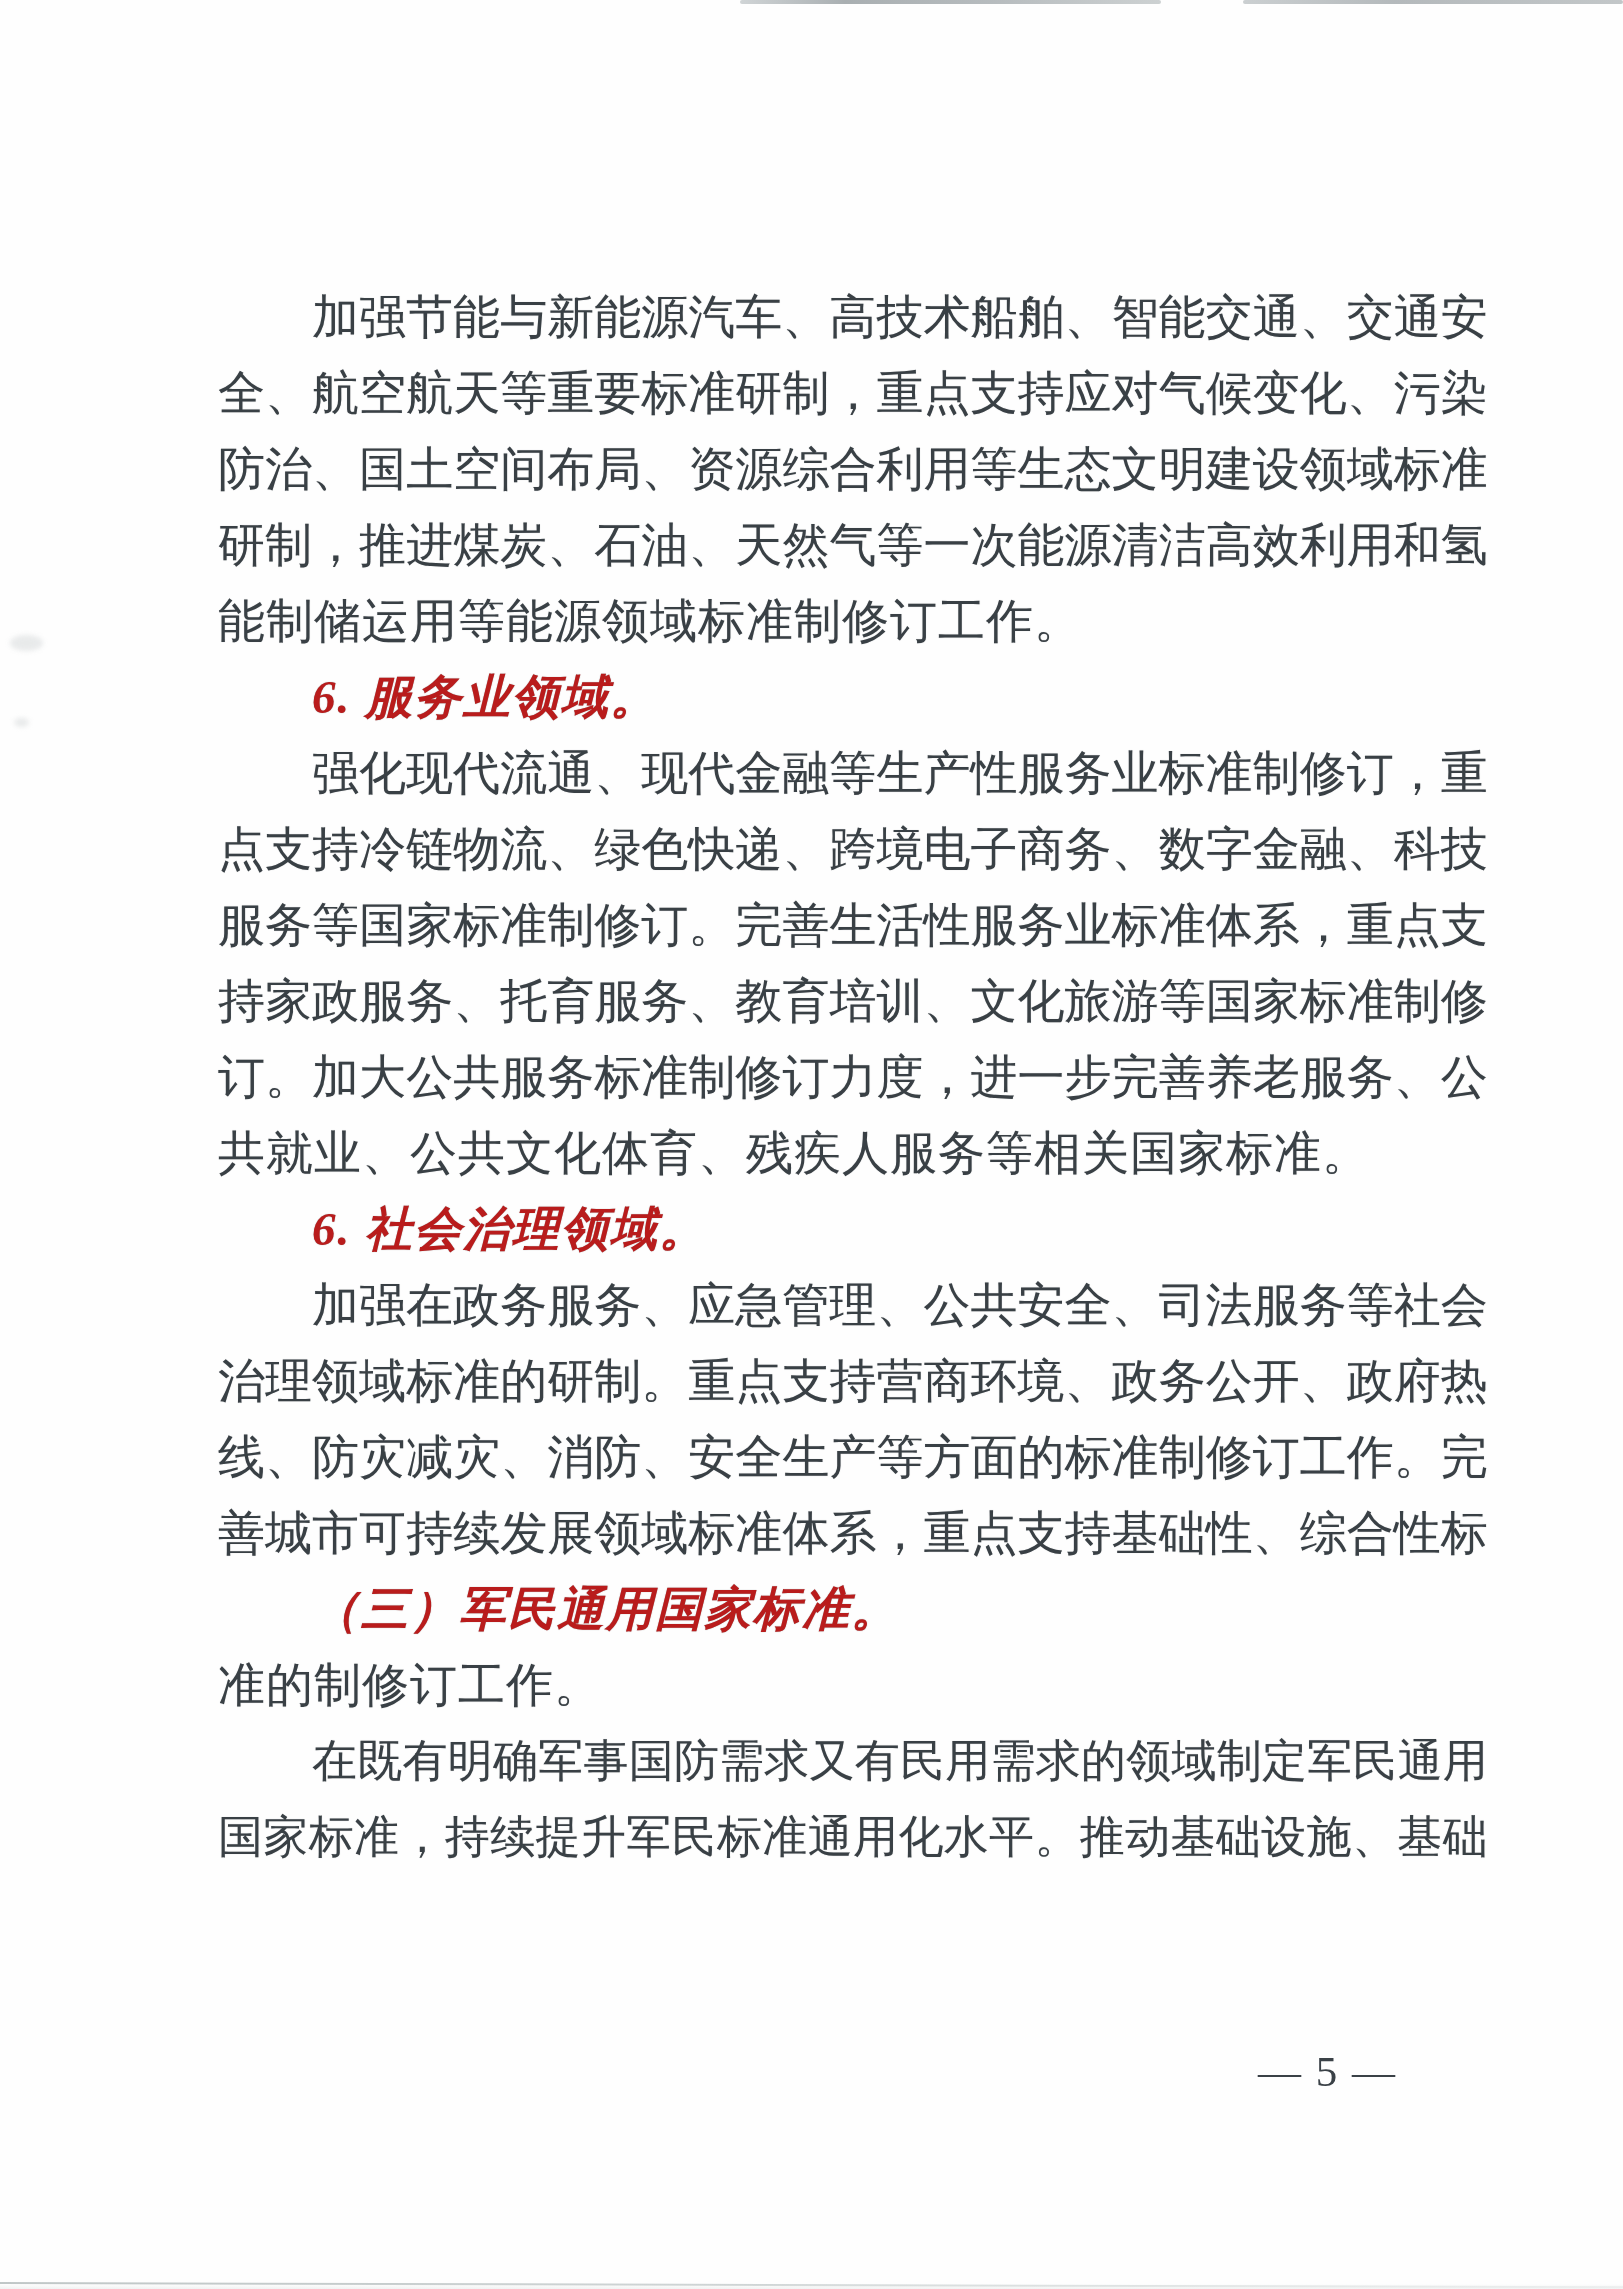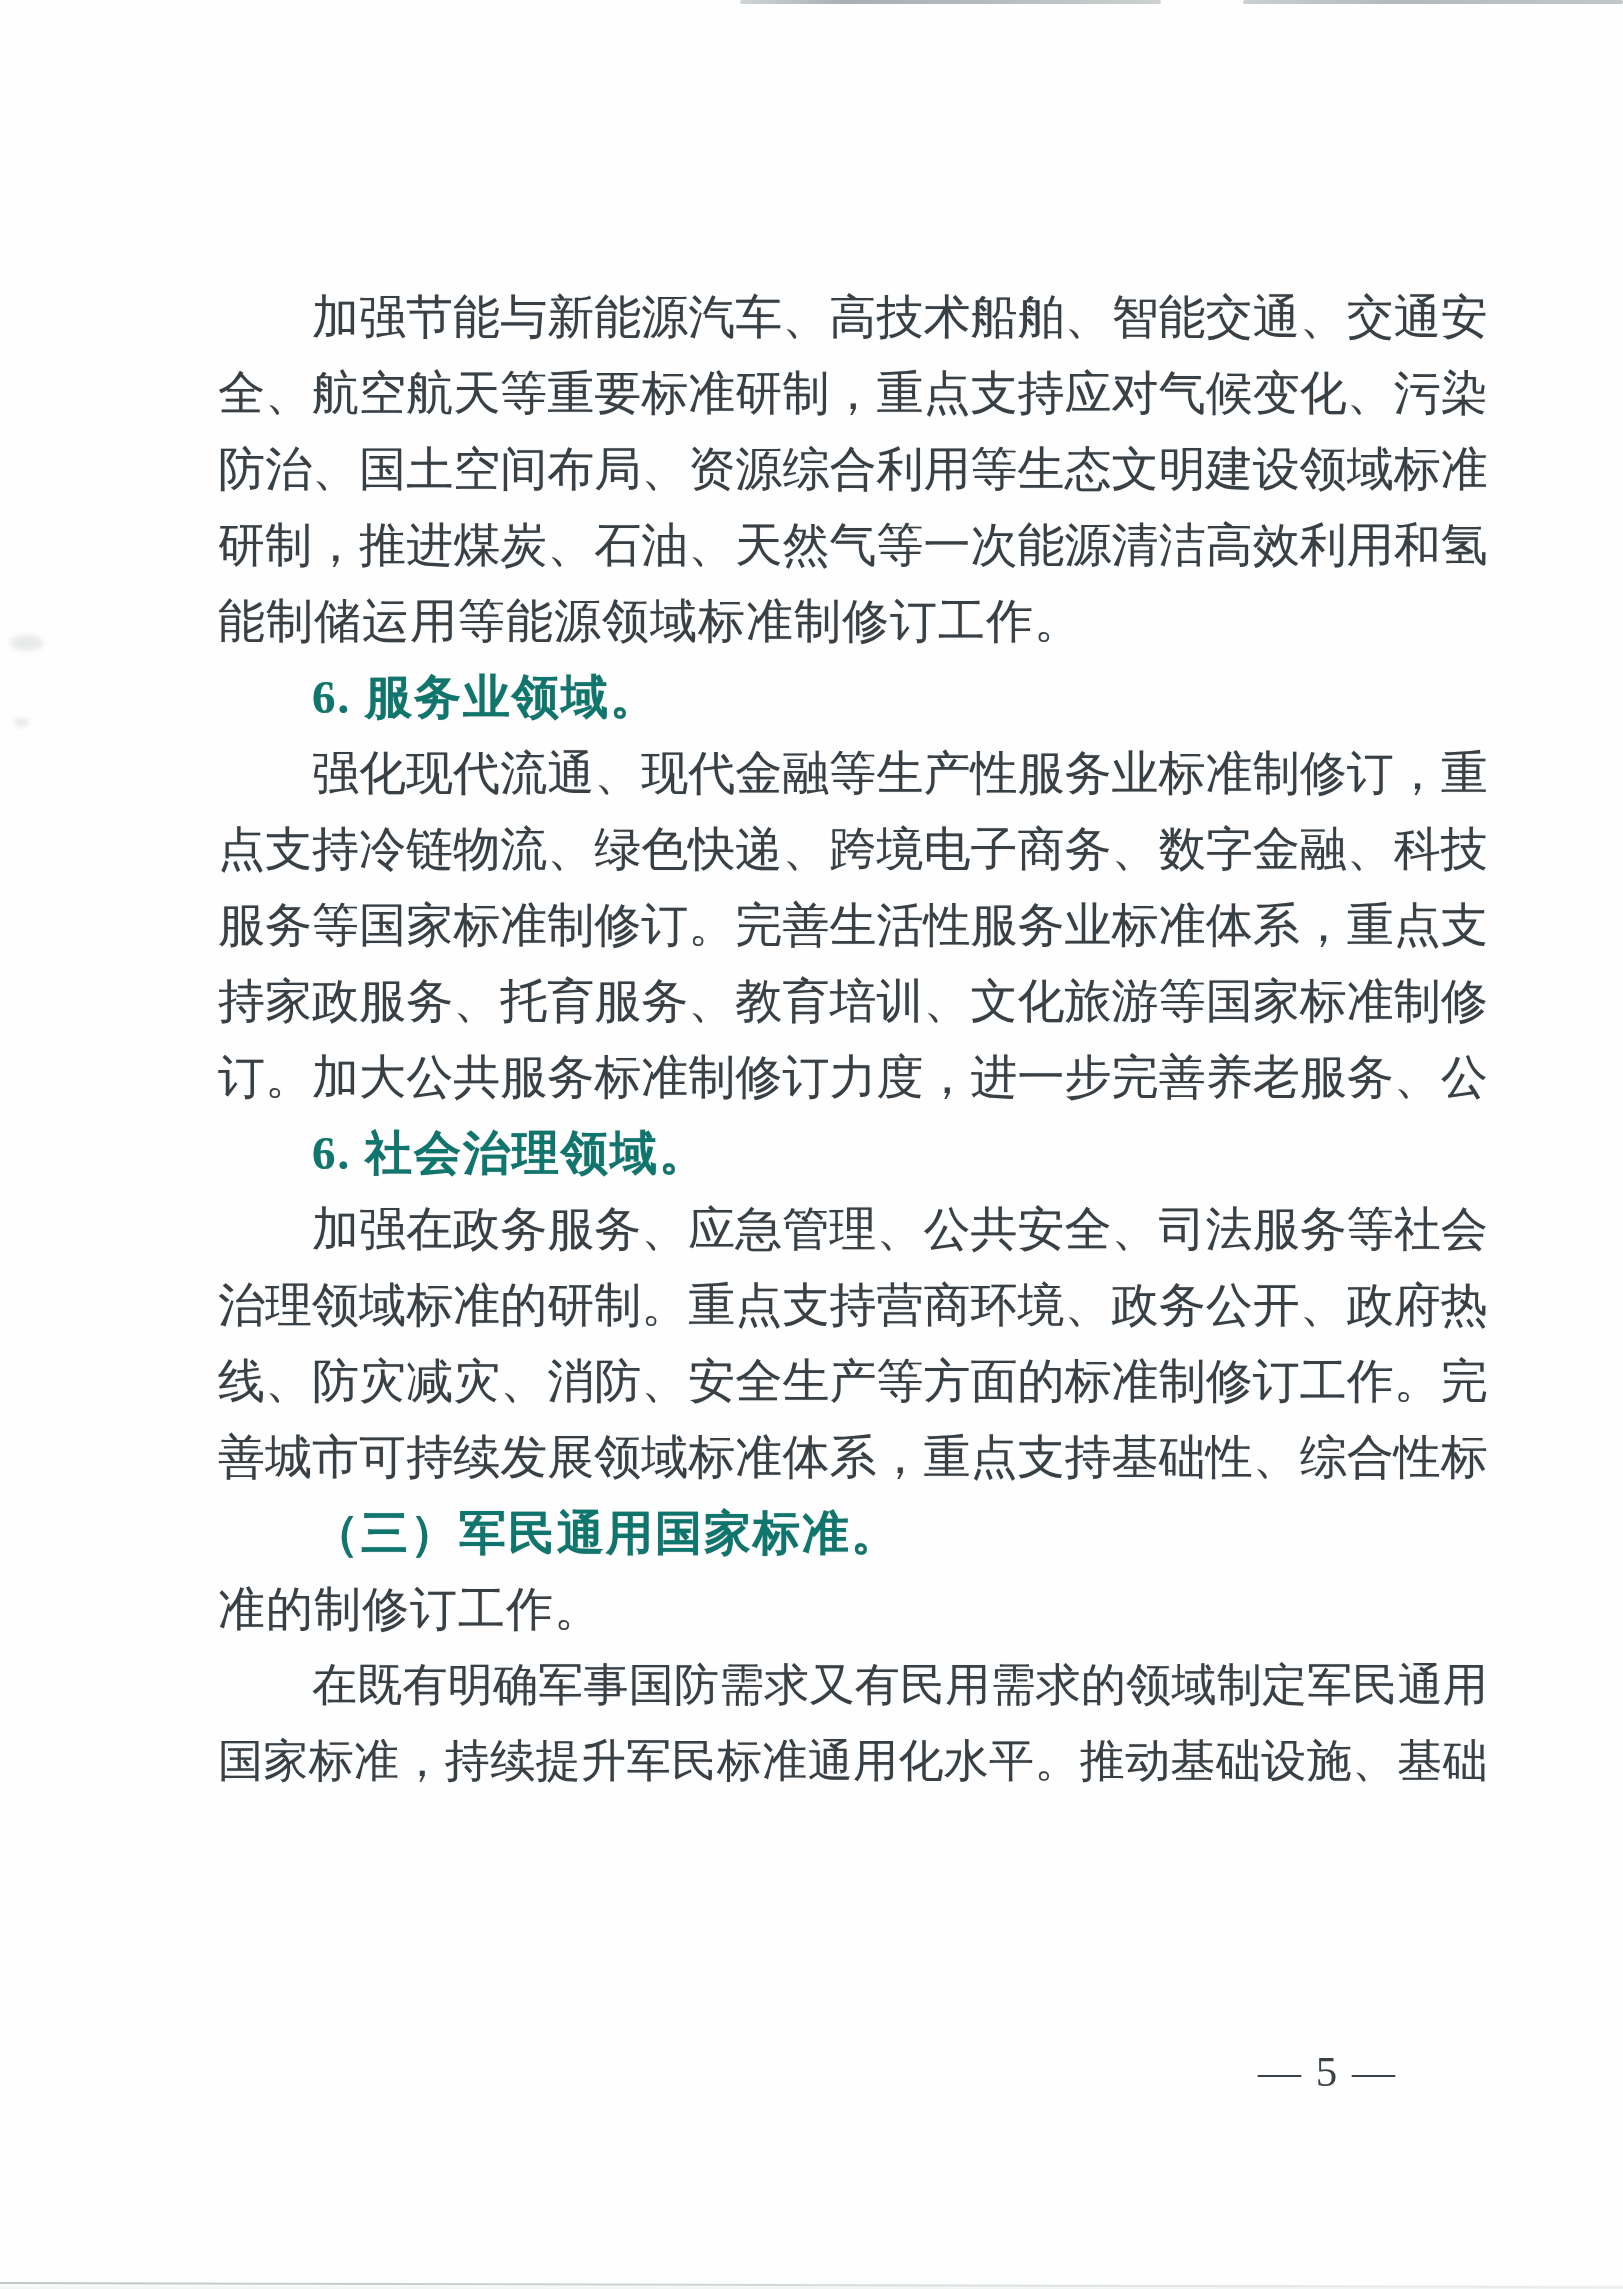--- a/index.html
+++ b/index.html
@@ -36,23 +36,24 @@
   .line.full {
     display: flex;
     justify-content: space-between;
     align-items: baseline;
   }
   .line.indent { padding-left: 94px; }
   .line.compressed { font-size: 45px; }
   .line.end { letter-spacing: 1px; }
   .line.heading {
     font-weight: bold;
-    color: #0f766e;
+    color: #b91c1c;
     letter-spacing: 2px;
     text-shadow: 0 0 1px rgba(25,30,34,0.45);
+    font-style: italic;
   }
 
   
   #page-number {
     position: absolute;
     left: 1258px;
     top: 2047px;
     font-size: 43px;
     line-height: 49px;
     color: #3a4147;
@@ -370,20 +371,21 @@
         <span>步</span>
         <span>完</span>
         <span>善</span>
         <span>养</span>
         <span>老</span>
         <span>服</span>
         <span>务</span>
         <span>、</span>
         <span>公</span>
       </div>
+      <div class="line end">共就业、公共文化体育、残疾人服务等相关国家标准。</div>
       <div class="line heading indent">6. 社会治理领域。</div>
       <div class="line full indent">
         <span>加</span>
         <span>强</span>
         <span>在</span>
         <span>政</span>
         <span>务</span>
         <span>服</span>
         <span>务</span>
         <span>、</span>

